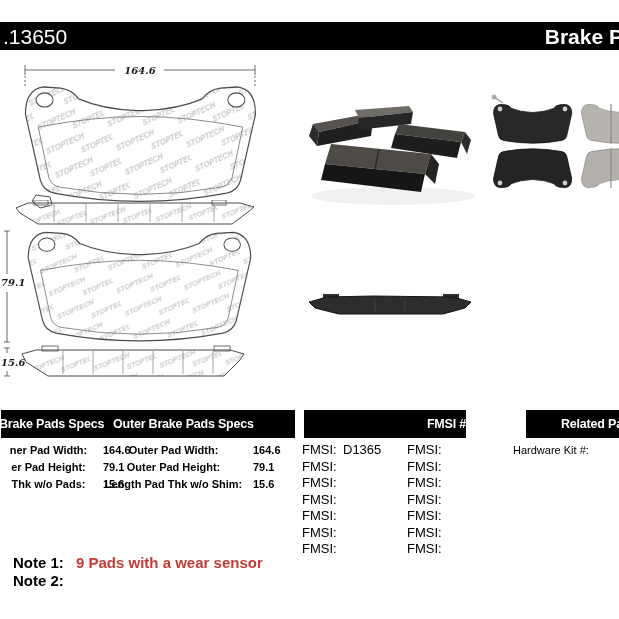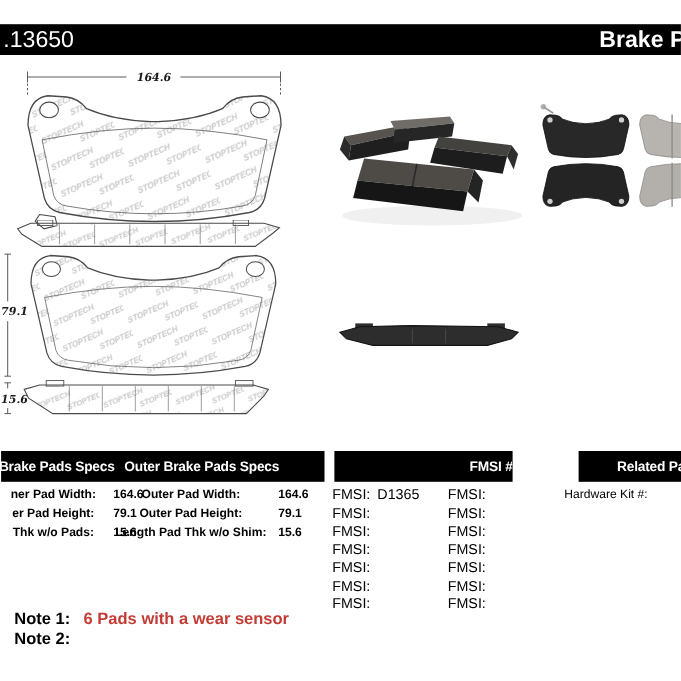--- a/index.html
+++ b/index.html
@@ -268,19 +268,19 @@
 <div class="abs" style="left:513px;top:442px">
   <div class="rrow">
     <span>Hardware Kit #:</span>
     <span class="val"></span>
   </div>
 </div>
 
 <div class="abs" style="left:13px;top:554px">
   <div class="nrow">
     <span class="nlab">Note 1:</span>
-    <span class="nval red">6 Pads with a wear sensor</span>
+    <span class="nval red">9 Pads with a wear sensor</span>
   </div>
   <div class="nrow">
     <span class="nlab">Note 2:</span>
     <span class="nval"></span>
   </div>
 </div>
 
 </body></html>

